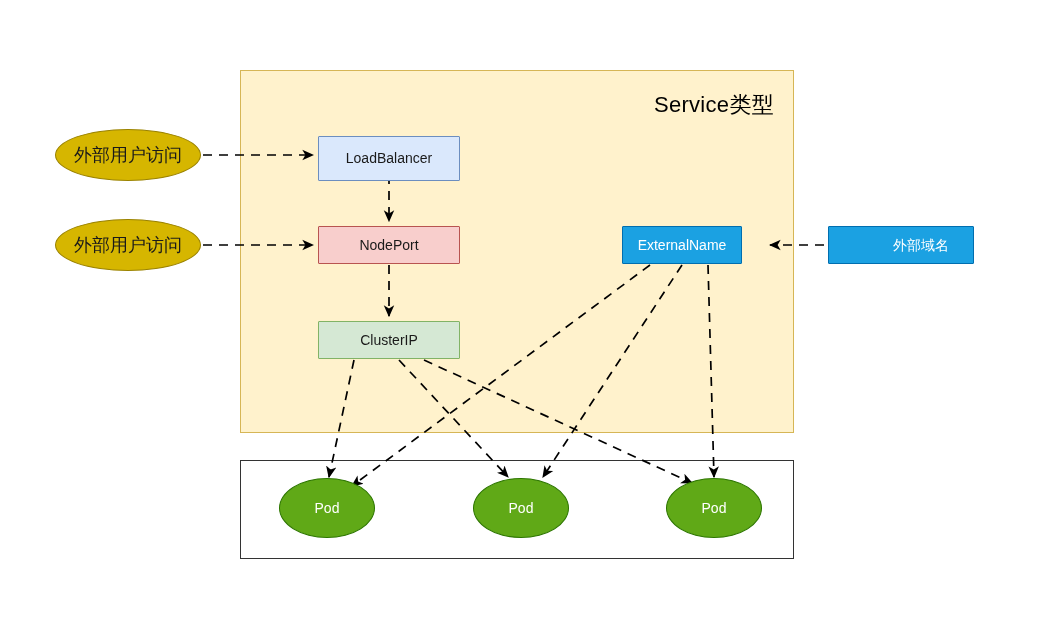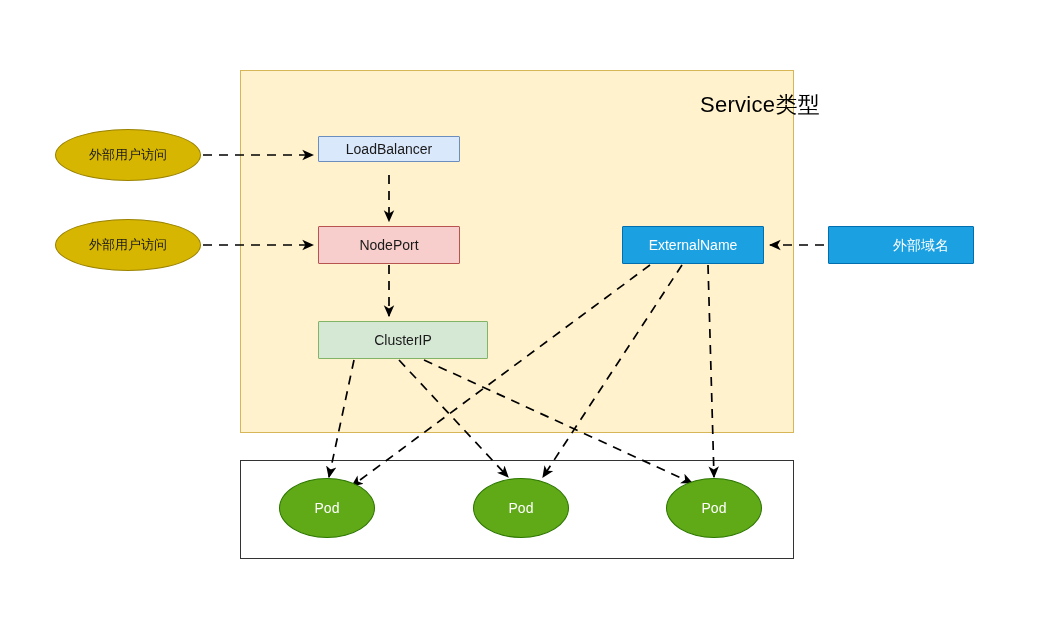--- a/index.html
+++ b/index.html
@@ -51,71 +51,70 @@
 
   .group-title {
     position: absolute;
     left: 240px;
     top: 90px;
     width: 534px;
     text-align: right;
     font-size: 22px;
     color: #000000;
     letter-spacing: 0.3px;
-    padding-left: 46px;
   }
 
   
   .rect {
     border-radius: 1px;
     font-size: 14px;
   }
   .rect-loadbalancer {
     left: 318px; top: 136px;
-    width: 142px; height: 26px;
+    width: 142px; height: 45px;
     background: #dae8fc;
     border: 1.4px solid #6c8ebf;
     color: #1a1a1a;
     text-align: center;
   }
   .rect-nodeport {
     left: 318px; top: 226px;
     width: 142px; height: 38px;
     background: #f8cecc;
     border: 1.4px solid #b85450;
     color: #1a1a1a;
     justify-content: center;
   }
   .rect-clusterip {
     left: 318px; top: 321px;
-    width: 170px; height: 38px;
+    width: 142px; height: 38px;
     background: #d5e8d4;
     border: 1.4px solid #82b366;
     color: #1a1a1a;
   }
   .rect-externalname {
     left: 622px; top: 226px;
-    width: 142px; height: 38px;
+    width: 120px; height: 38px;
     background: #1ba1e2;
     border: 1.4px solid #006eaf;
     color: #ffffff;
   }
   .rect-externaldomain {
     left: 828px; top: 226px;
     width: 146px; height: 38px;
     background: #1ba1e2;
     border: 1.4px solid #006eaf;
     color: #ffffff;
     padding-left: 40px;
   }
 
   
   .ellipse {
     border-radius: 50%;
-    font-size: 13px;
+    font-size: 18px;
   }
   .ellipse-user {
     width: 146px; height: 52px;
     background: #d6b600;
     border: 1.2px solid #9a8200;
     color: #1a1a1a;
   }
   .ellipse-user-1 { left: 55px; top: 129px; }
   .ellipse-user-2 { left: 55px; top: 219px; }
 

